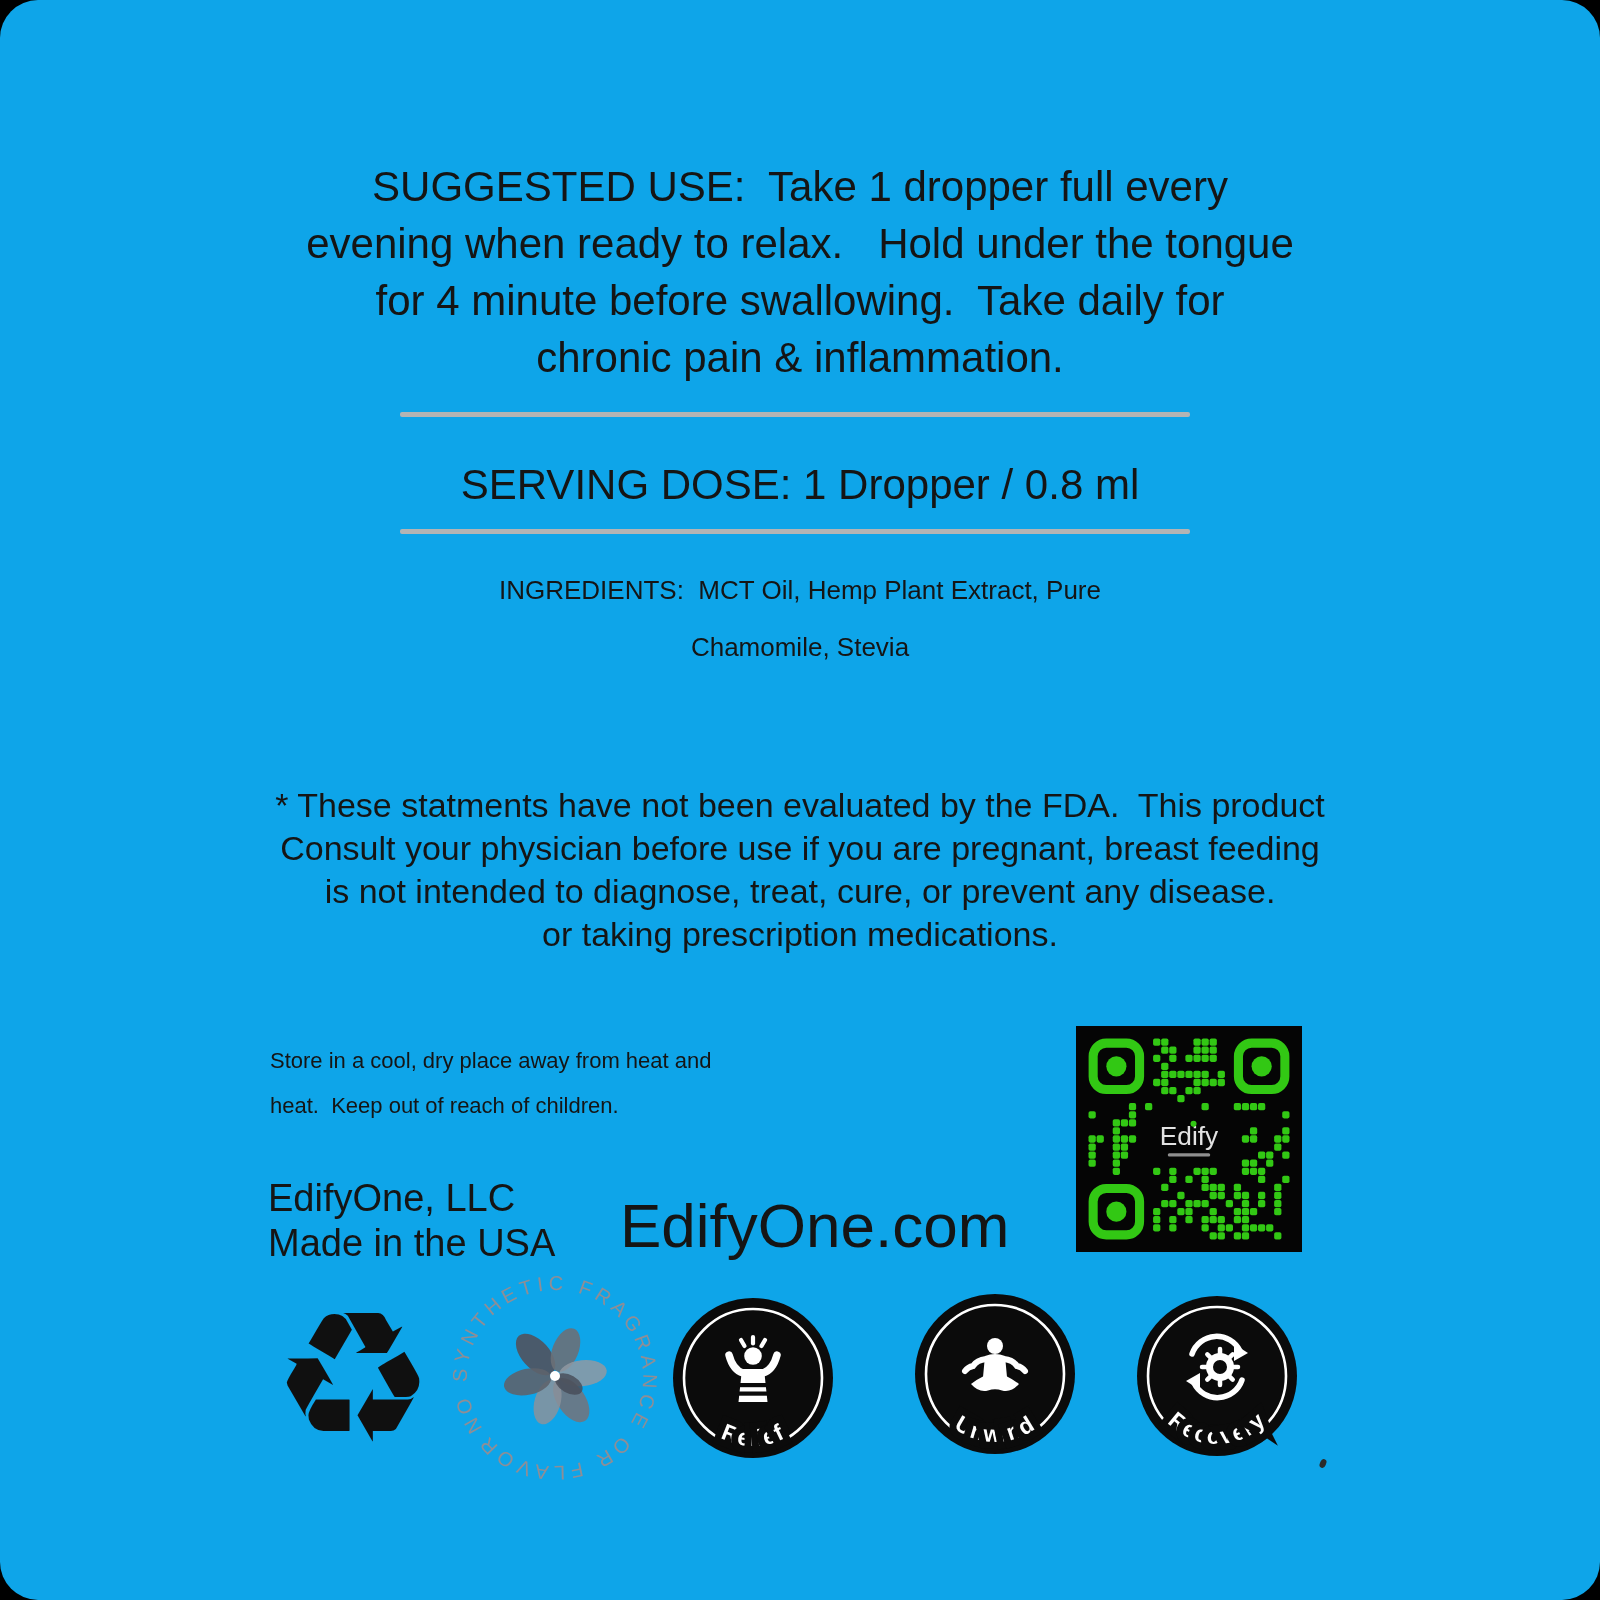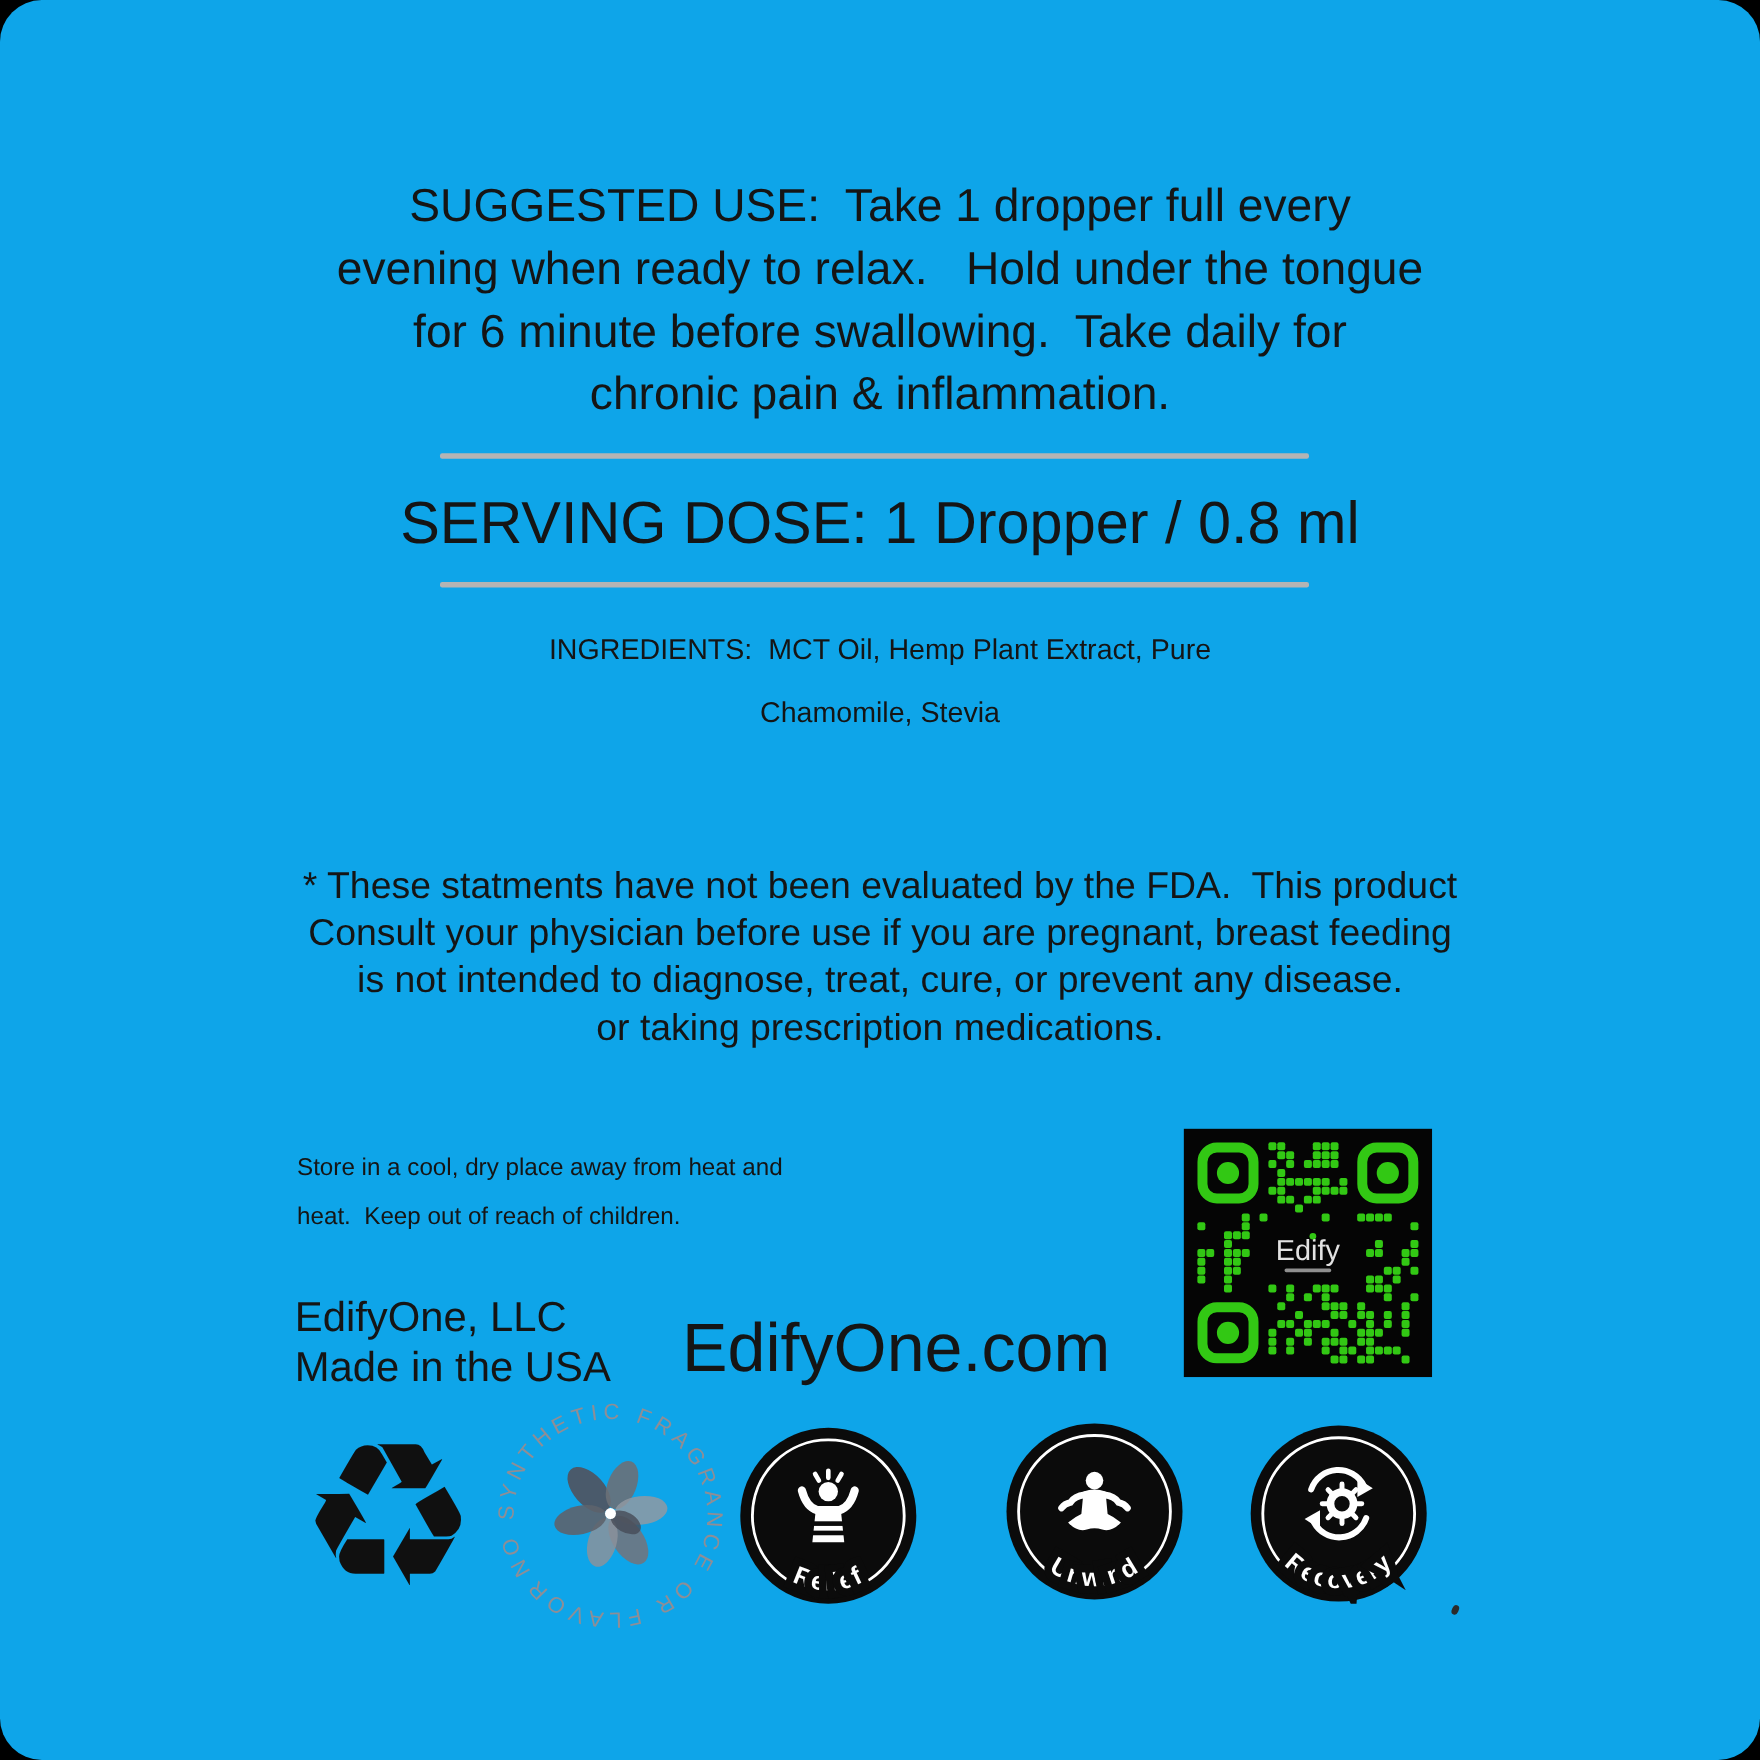--- a/index.html
+++ b/index.html
@@ -6,22 +6,22 @@
   body{width:1600px;height:1600px;position:relative;overflow:hidden;
        font-family:"Liberation Sans","DejaVu Sans",sans-serif;color:#151515;}
   .card{position:absolute;left:0;top:0;width:1600px;height:1600px;
         background:#0ea5e9;border-radius:38px;}
   .line{white-space:pre;}
   .center-block{position:absolute;left:80px;width:1440px;text-align:center;}
   .suggested{top:158px;font-size:42px;line-height:57px;}
   .divider{position:absolute;height:5px;background:#b4b4b4;border-radius:2px;}
   .d1{left:400px;top:412px;width:790px;}
   .d2{left:400px;top:529px;width:790px;}
-  .serving{position:absolute;left:80px;width:1440px;top:445px;
-           font-size:54px;text-align:center;white-space:pre;}
+  .serving{position:absolute;left:80px;width:1440px;top:461px;
+           font-size:42px;text-align:center;white-space:pre;}
   .ingredients{top:562px;font-size:26px;line-height:57px;}
   .disclaimer{top:784px;font-size:34px;line-height:43px;}
   .storage{position:absolute;left:270px;top:1038px;font-size:22px;line-height:45px;text-align:left;}
   .company{position:absolute;left:268px;top:1176px;font-size:38px;line-height:45px;text-align:left;}
   .website{position:absolute;left:620px;top:1190px;font-size:62px;}
   .qr-wrap{position:absolute;left:1076px;top:1026px;width:184px;height:226px;}
   .recycle{position:absolute;left:263px;top:1288px;width:180px;height:180px;
            display:flex;align-items:center;justify-content:center;
            font-family:"DejaVu Sans",sans-serif;font-size:182px;line-height:180px;color:#101010;}
   .stamp{position:absolute;left:447px;top:1270px;width:216px;height:216px;}
@@ -36,21 +36,21 @@
             background:#2b2b2b;border-radius:45%;transform:rotate(24deg);}
 </style>
 </head>
 <body>
 
 <div class="card">
 
   <section class="center-block suggested">
     <div class="line">SUGGESTED USE:  Take 1 dropper full every</div>
     <div class="line">evening when ready to relax.   Hold under the tongue</div>
-    <div class="line">for 6 minute before swallowing.  Take daily for</div>
+    <div class="line">for 4 minute before swallowing.  Take daily for</div>
     <div class="line">chronic pain &amp; inflammation.</div>
   </section>
 
   <div class="divider d1"></div>
 
   <div class="serving">SERVING DOSE: 1 Dropper / 0.8 ml</div>
 
   <div class="divider d2"></div>
 
   <section class="center-block ingredients">

